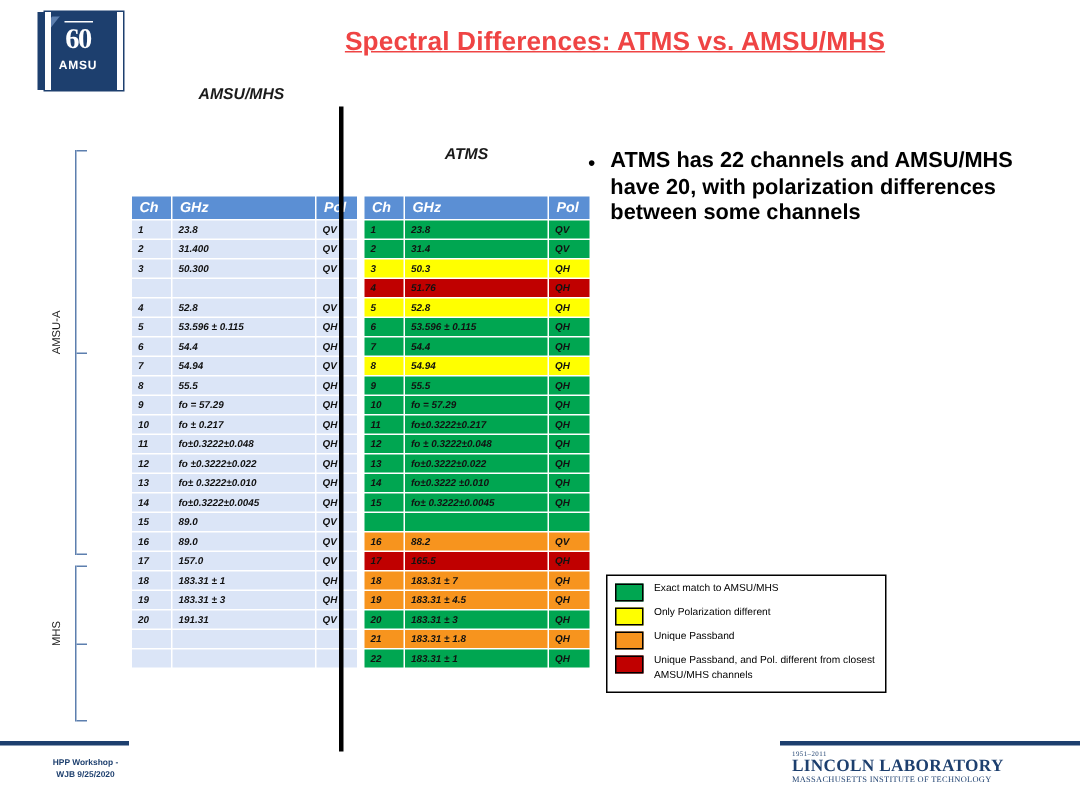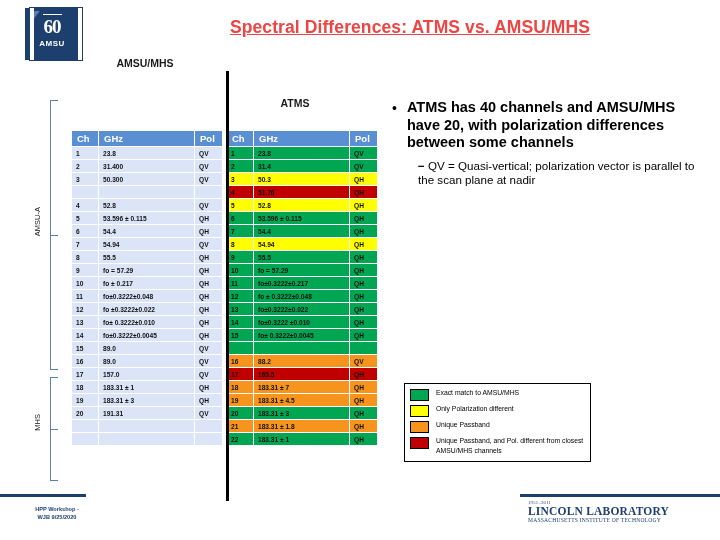--- a/index.html
+++ b/index.html
@@ -41,21 +41,21 @@
     color:#fff;font-size:8px;font-weight:bold;letter-spacing:.5px;
   }
   
   #slide-title{
     position:absolute;left:120px;top:17px;width:580px;
     text-align:center;font-size:17.5px;font-weight:bold;color:#ef4444;
     letter-spacing:.1px;
     text-decoration:underline;
   }
   
-  #table-block{position:absolute;left:71px;top:57px;width:300px;}
+  #table-block{position:absolute;left:87px;top:57px;width:300px;font-style:italic;}
   .group-head{display:flex;font-size:10.5px;font-weight:bold;color:#1a1a1a;}
   .group-head .gh{width:148px;text-align:center;}
   .group-head .gh.right{width:152px;margin-top:40px;}
   table.spec{border-collapse:separate;border-spacing:1px;width:300px;
     table-layout:fixed;margin-top:21px;}
   table.spec td,table.spec th{
     font-size:6.6px;height:12px;padding:0 0 0 4px;
     color:#111;font-weight:bold;text-align:left;vertical-align:middle;
     overflow:hidden;white-space:nowrap;
   }
@@ -377,25 +377,21 @@
           <td class="green">QH</td>
         </tr>
       </tbody>
   </table>
 </div>
 <div id="divider"></div>
 
 <div id="bullets">
   <div class="b1">
     <span class="dot">•</span>
-    <span class="txt">ATMS has 40 channels and AMSU/MHS have 20, with polarization differences between some channels</span>
-  </div>
-  <div class="b2">
-    <span class="dash">−</span>
-    <span>QV = Quasi-vertical; polarization vector is parallel to the scan plane at nadir</span>
+    <span class="txt">ATMS has 22 channels and AMSU/MHS have 20, with polarization differences between some channels</span>
   </div>
 </div>
 
 <div id="legend">
     <div class="lg-row">
       <span class="sw" style="background: rgb(0, 166, 81);"></span>
       <span class="lg-txt">Exact match to AMSU/MHS</span>
     </div>
     <div class="lg-row">
       <span class="sw" style="background: rgb(255, 255, 0);"></span>

